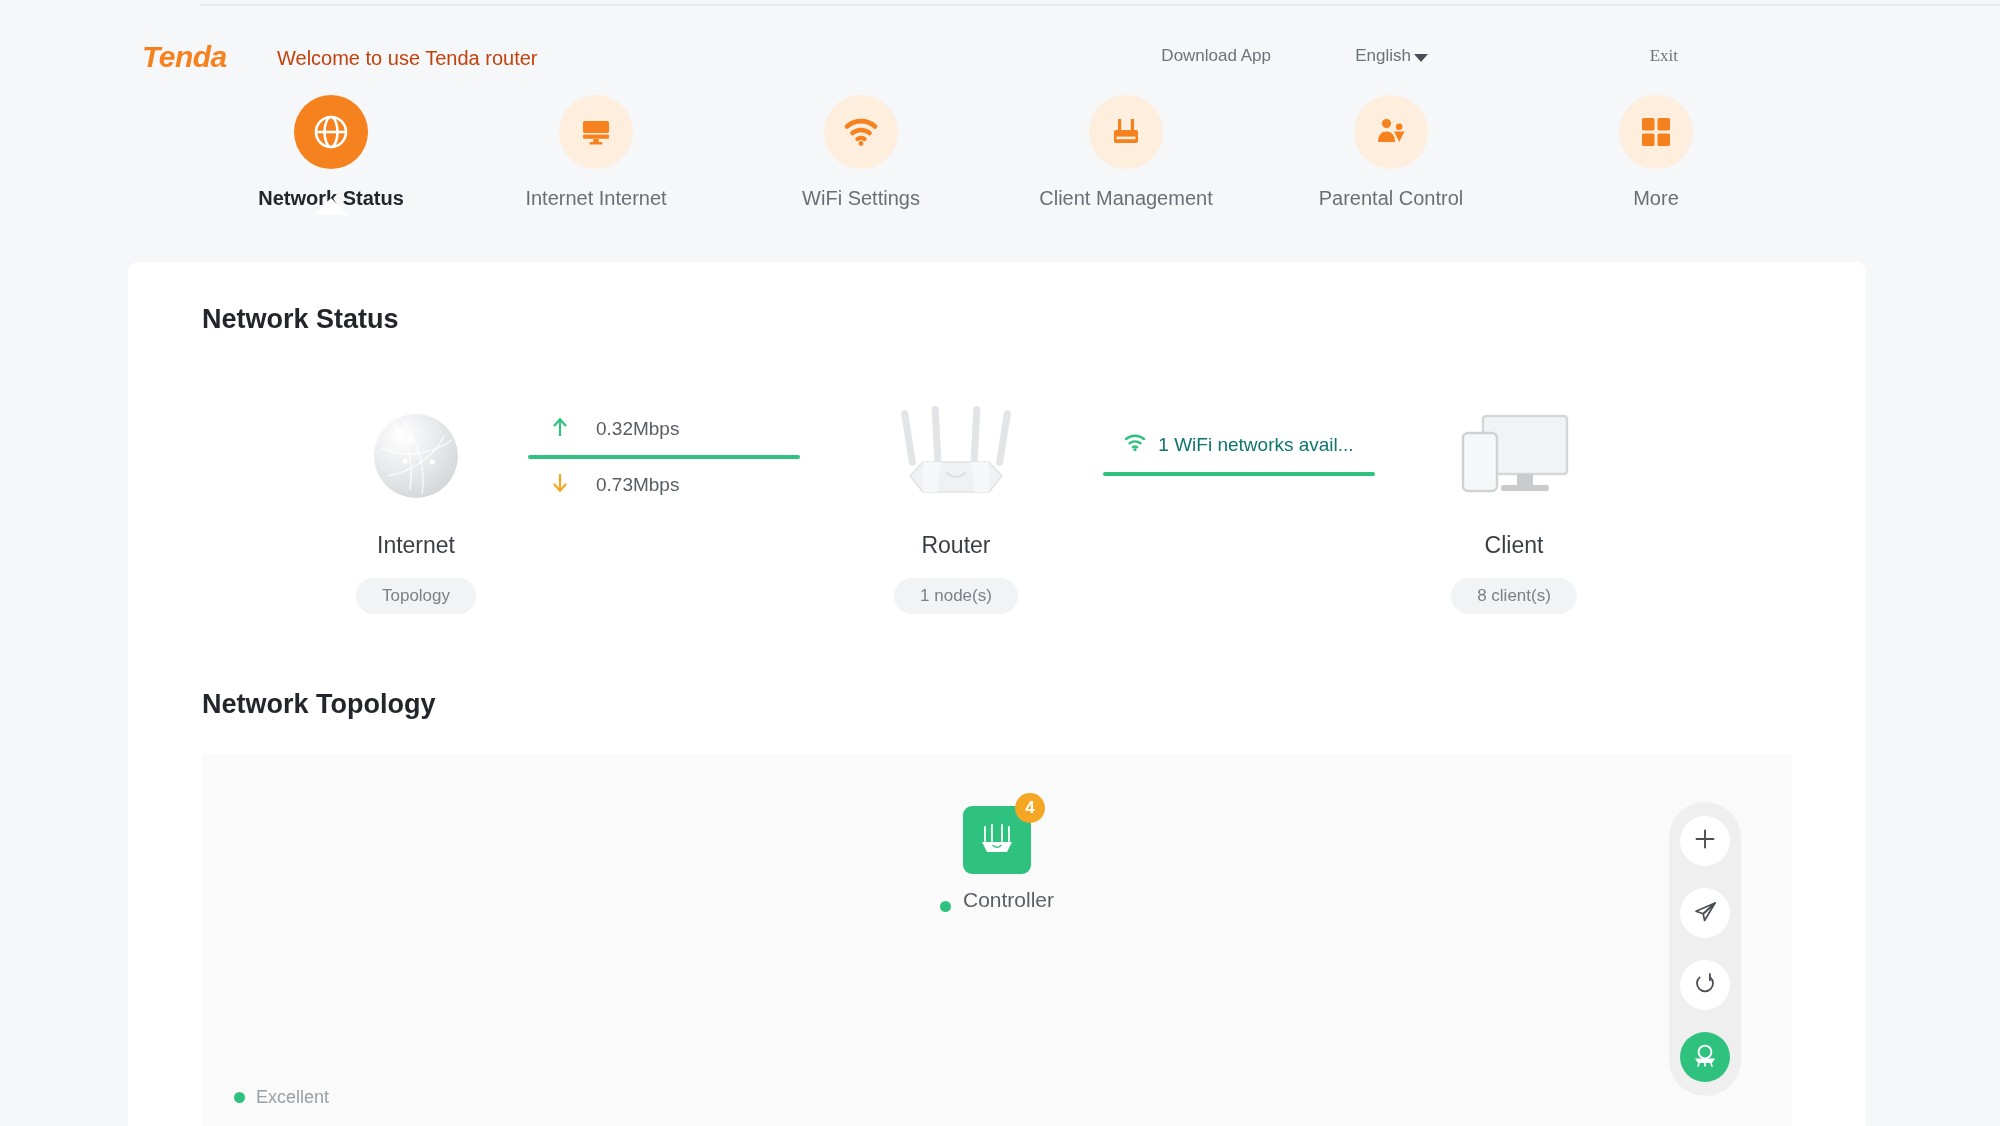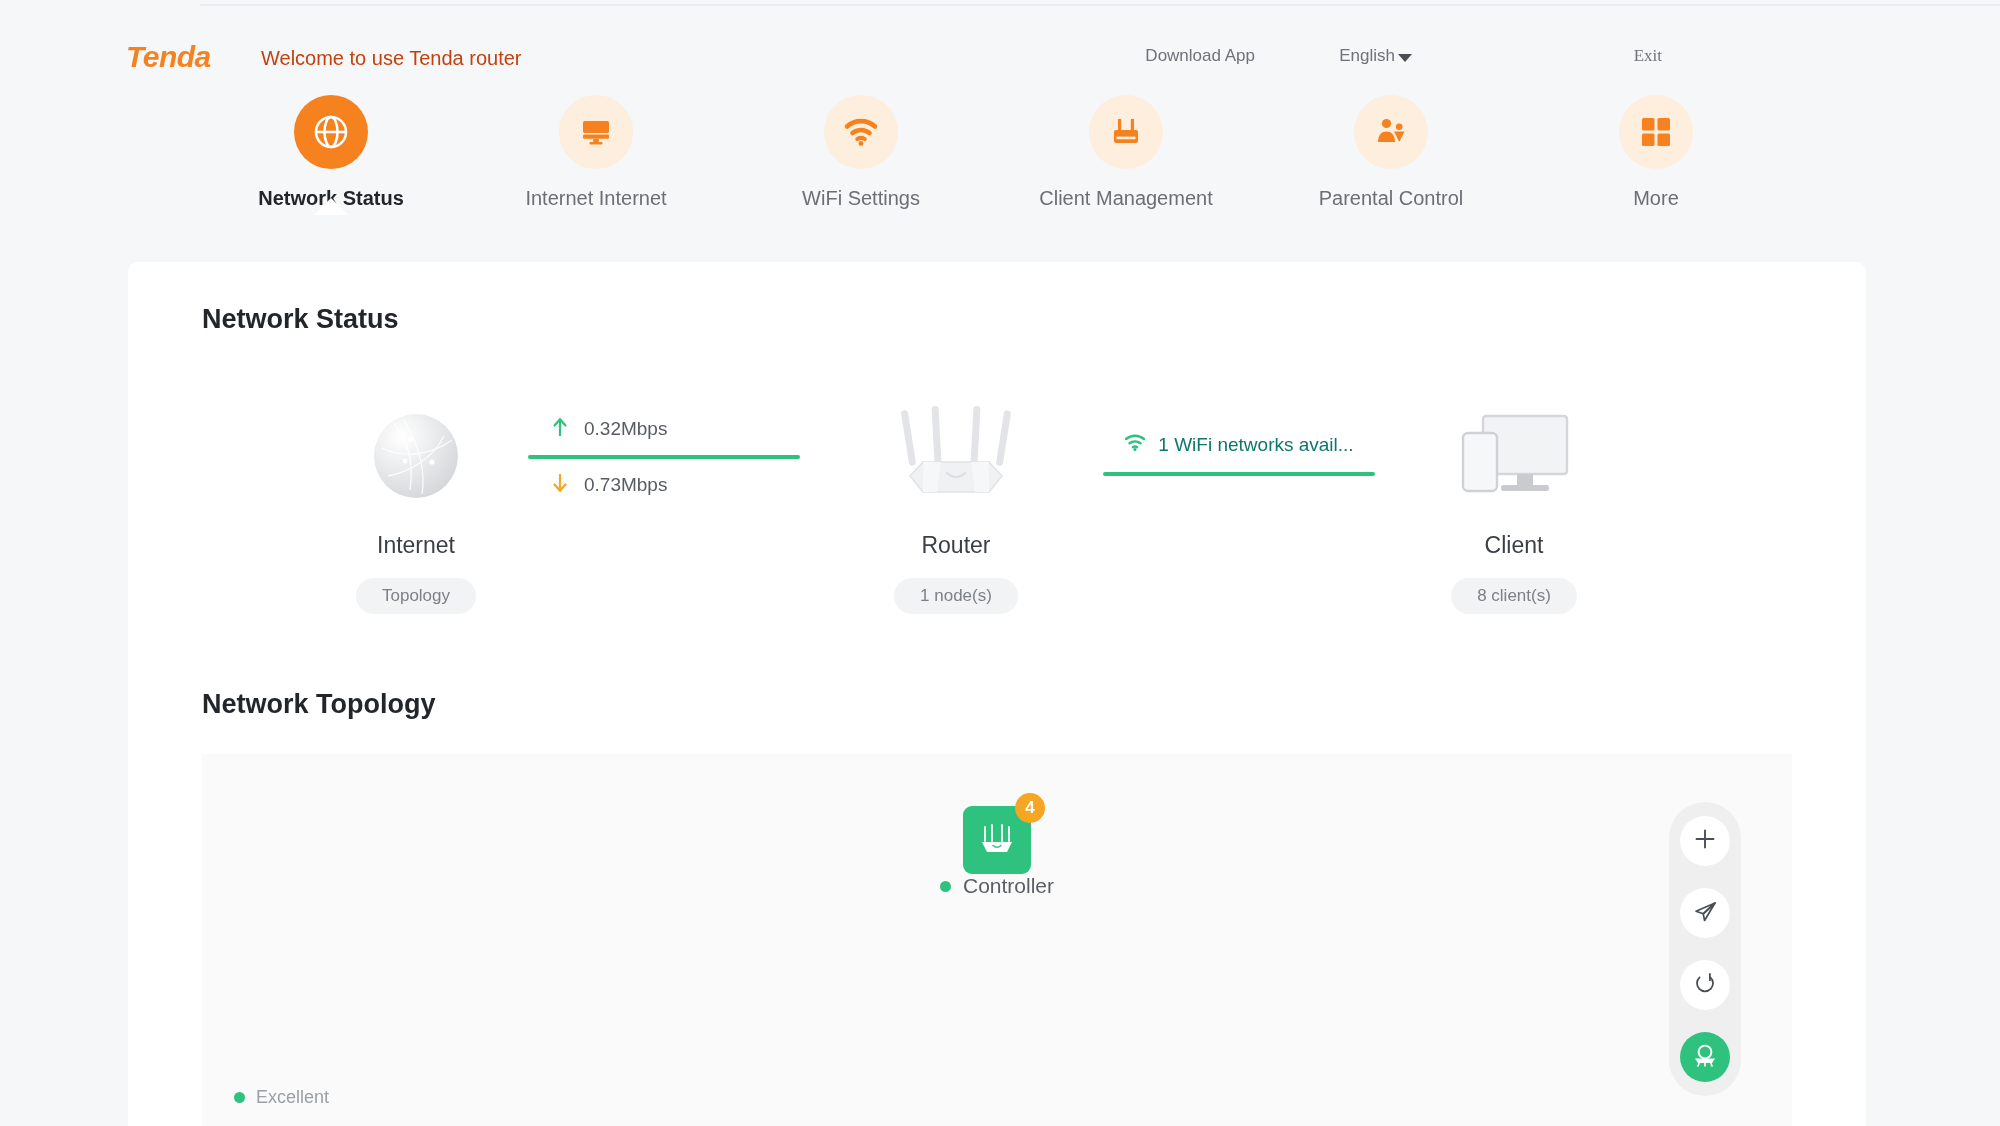--- a/index.html
+++ b/index.html
@@ -15,21 +15,21 @@
   .top-strip {
     position: absolute; left: 0; top: 0; width: 2000px; height: 6px;
     background: #f6f7f9;
   }
   .top-strip-line {
     position: absolute; left: 200px; top: 4px; width: 1800px; height: 2px;
     background: #e9ebee;
   }
 
   
-  .header { position: absolute; left: 0; top: 6px; width: 1712px; height: 66px; }
+  .header { position: absolute; left: 16px; top: 6px; width: 1712px; height: 66px; }
   .logo {
     position: absolute; left: 126px; top: 34px;
     font-size: 30px; font-weight: bold; font-style: italic;
     color: #f5821f; letter-spacing: -0.5px;
     font-family: "Liberation Sans", sans-serif;
   }
   .welcome {
     position: absolute; left: 261px; top: 41px;
     font-size: 20px; color: #c2410c;
   }
@@ -98,21 +98,21 @@
   .globe {
     width: 84px; height: 84px; border-radius: 50%;
     background: radial-gradient(circle at 33% 27%, #ffffff 0%, #e9eaec 42%, #c9cbce 100%);
     position: relative; overflow: hidden;
   }
   .globe svg { position: absolute; left: 0; top: 0; }
 
   
   .link { position: absolute; }
   #link-speed { left: 400px; top: 8px; width: 340px; }
-  .speed-row { display: flex; align-items: center; gap: 16px; height: 38px; padding-left: 24px; }
+  .speed-row { display: flex; align-items: center; gap: 28px; height: 38px; padding-left: 24px; }
   .speed-val { font-size: 19px; color: #585d64; }
   .link-line { height: 4px; border-radius: 2px; background: #2fc27d; margin: 7px 0; }
   #link-speed .link-line { width: 272px; }
 
   #link-wifi { left: 975px; top: 28px; width: 272px; }
   .wifi-row { display: flex; align-items: center; gap: 12px; justify-content: center; height: 30px; }
   .wifi-text { font-size: 19px; color: #0f766e; white-space: nowrap; }
   #link-wifi .link-line { width: 272px; margin-top: 12px; }
 
   
@@ -129,21 +129,21 @@
     background: #2ec27e; display: flex; align-items: center; justify-content: center;
     margin: 0 auto;
   }
   .ctrl-badge {
     position: absolute; right: -14px; top: -13px;
     width: 30px; height: 30px; border-radius: 50%;
     background: #f5a623; color: #fff; font-size: 17px; font-weight: bold;
     display: flex; align-items: center; justify-content: center;
   }
   .ctrl-label-row {
-    display: flex; align-items: center; justify-content: center; gap: 12px; margin-top: 0;
+    display: flex; align-items: flex-end; justify-content: center; gap: 12px; margin-top: 14px;
   }
   .dot-green { width: 11px; height: 11px; border-radius: 50%; background: #2ec27e; }
   .ctrl-label { font-size: 21px; color: #5a5f66; }
 
   .quality {
     position: absolute; left: 32px; bottom: 18px;
     display: flex; align-items: center; gap: 11px;
   }
   .quality-text { font-size: 18px; color: #9aa0a6; }
 

